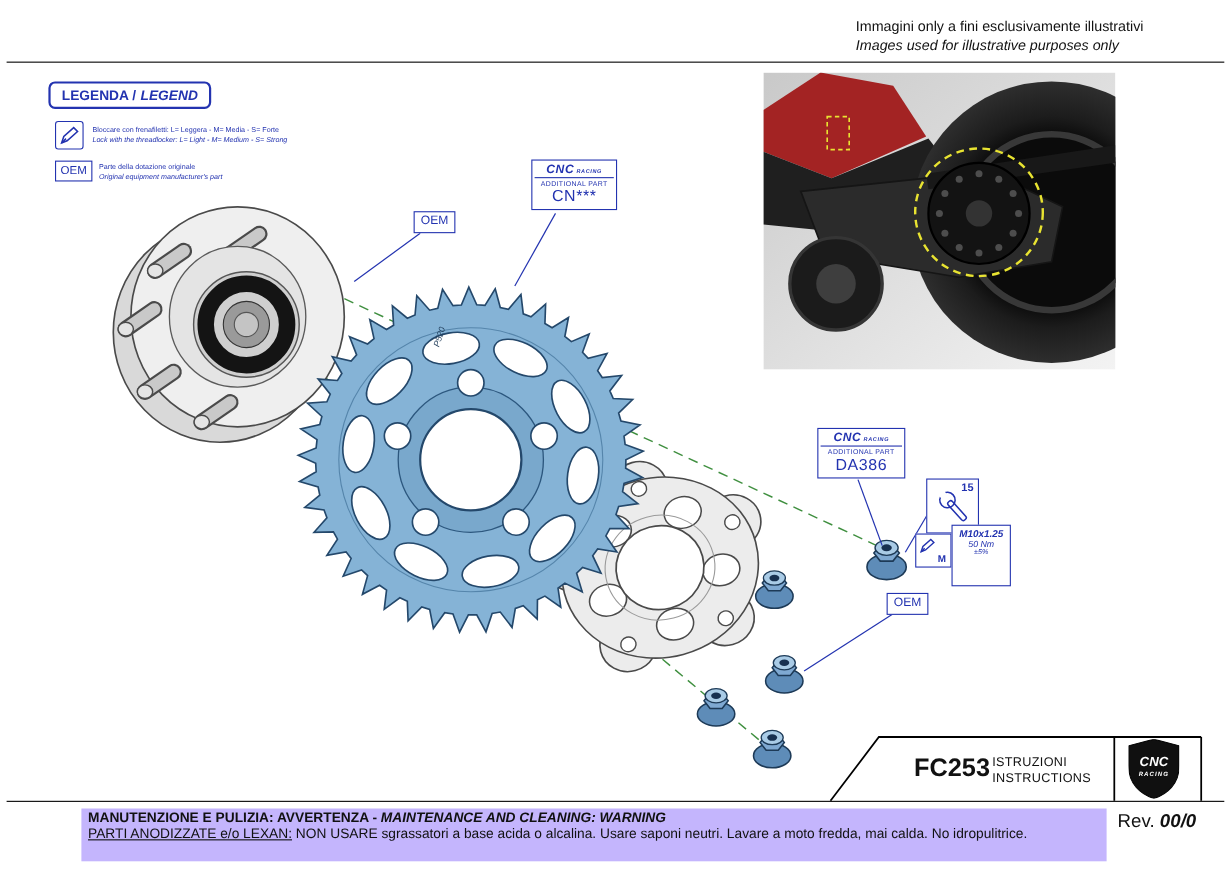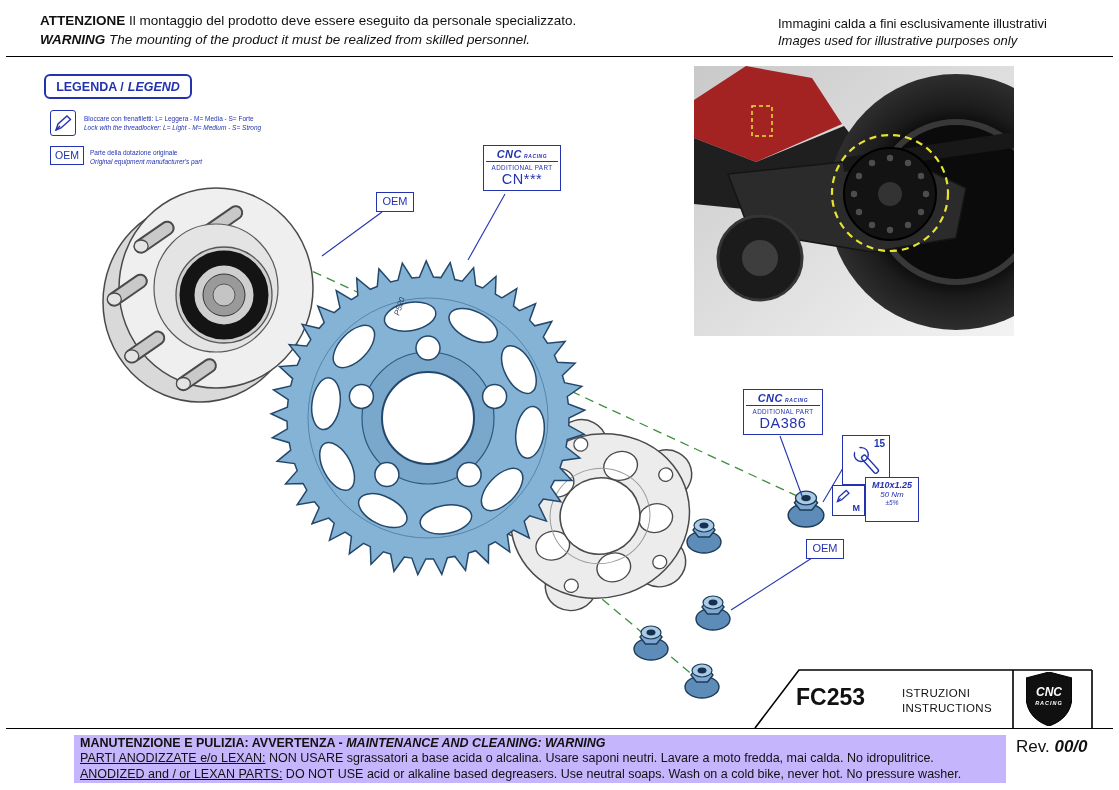--- a/index.html
+++ b/index.html
@@ -18,32 +18,22 @@
   .tinyblue{color:#2333b0;font-size:6.5px;line-height:9px}
   .u{text-decoration:underline}
   .b{font-weight:bold}
   .i{font-style:italic}
 </style>
 </head>
 <body>
 
 <div id="page">
 
-  <div class="abs" style="left:40px;top:11px;font-size:13.5px;line-height:19px">
-    <div>
-      <span class="b">ATTENZIONE</span>
-      <span>Il montaggio del prodotto deve essere eseguito da personale specializzato.</span>
-    </div>
-    <div class="i">
-      <span class="b">WARNING</span>
-      <span>The mounting of the product it must be realized from skilled personnel.</span>
-    </div>
-  </div>
   <div class="abs" style="left:778px;top:15px;font-size:13px;line-height:17px">
-    <div>Immagini calda a fini esclusivamente illustrativi</div>
+    <div>Immagini only a fini esclusivamente illustrativi</div>
     <div class="i">Images used for illustrative purposes only</div>
   </div>
   <div class="abs" style="left:6px;right:6px;top:56px;border-top:1.8px solid #000"></div>
 
   <div class="abs" style="left:44px;top:74px;width:148px;height:25px;border:2px solid #2333b0;border-radius:6px;display:flex;align-items:center;justify-content:center;gap:4px;color:#2333b0;font-weight:bold;font-size:12.5px;z-index:3;background:#fff">
     <span>LEGENDA /</span>
     <span class="i">LEGEND</span>
   </div>
   <div class="abs" style="left:50px;top:110px;width:26px;height:26px;border:1.5px solid #2333b0;border-radius:3px;z-index:3;background:#fff">
     <svg width="20" height="20" style="margin:2px" viewBox="0 0 20 20">
@@ -259,44 +249,43 @@
   </div>
 
   <div class="callout" style="left:832px;top:485px;width:33px;height:31px">
     <svg width="16" height="16" style="position:absolute;left:2px;top:2px" viewBox="0 0 20 20">
       <path d="M3 17 L5 11 L14 3 L17.5 6.5 L8 15 Z" fill="none" stroke="#2333b0" stroke-width="1.6"></path>
       <path d="M3 17 L7 13" stroke="#2333b0" stroke-width="1.6"></path>
     </svg>
     <span style="position:absolute;right:4px;bottom:2px;font-size:9px;font-weight:bold">M</span>
   </div>
 
-  <div class="callout i" style="left:865px;top:477px;width:54px;height:45px;padding-top:2px">
+  <div class="callout i" style="left:865px;top:477px;width:54px;height:56px;padding-top:2px">
     <div style="font-size:9px;font-weight:bold">M10x1.25</div>
     <div style="font-size:8px">50 Nm</div>
     <div style="font-size:6.5px">±5%</div>
   </div>
 
   <div class="callout" style="left:806px;top:539px;width:38px;height:20px;font-size:11px;line-height:17px">OEM</div>
 
-  <div class="abs" style="left:796px;top:684px;width:104px;text-align:left;font-size:23px;font-weight:bold;z-index:3">FC253</div>
+  <div class="abs" style="left:796px;top:684px;width:104px;text-align:right;font-size:23px;font-weight:bold;z-index:3">FC253</div>
   <div class="abs" style="left:902px;top:686px;width:108px;text-align:left;font-size:11.5px;line-height:15px;letter-spacing:.3px;z-index:3">
     <div>ISTRUZIONI</div>
     <div>INSTRUCTIONS</div>
   </div>
   <div class="abs" style="left:1026px;top:672px;z-index:3">
     <svg width="46" height="54" viewBox="0 0 46 54">
       <path d="M23 0 L46 6 L46 24 C46 41 35 50 23 54 C11 50 0 41 0 24 L0 6 Z" fill="#101010" stroke="#000"></path>
       <text x="23" y="24" text-anchor="middle" font-size="12" font-weight="bold" font-style="italic" fill="#fff" font-family="Liberation Sans, sans-serif">CNC</text>
       <text x="23" y="33" text-anchor="middle" font-size="5.5" font-weight="bold" font-style="italic" fill="#fff" letter-spacing="1" font-family="Liberation Sans, sans-serif">RACING</text>
     </svg>
   </div>
   <div class="abs" style="left:6px;right:6px;top:728px;border-top:1.8px solid #000"></div>
 
   <div class="abs" style="left:74px;top:735px;width:932px;height:48px;background:#c4b5fd;padding:1px 6px;font-size:12.5px;line-height:15.3px;z-index:2">
     <div><span class="b">MANUTENZIONE E PULIZIA: AVVERTENZA - </span><span class="b i">MAINTENANCE AND CLEANING: WARNING</span></div>
     <div><span class="u">PARTI ANODIZZATE  e/o LEXAN:</span><span> NON USARE sgrassatori a base acida o alcalina. Usare saponi neutri. Lavare a moto fredda, mai calda. No idropulitrice.</span></div>
-    <div><span class="u">ANODIZED and / or LEXAN PARTS:</span><span> DO NOT USE acid or alkaline based degreasers. Use neutral soaps. Wash on a cold bike, never hot. No pressure washer.</span></div>
   </div>
   <div class="abs" style="left:1016px;top:737px;font-size:17px;z-index:2">
     <span>Rev. </span><span class="b i">00/0</span>
   </div>
 
 </div>
 
 </body></html>

